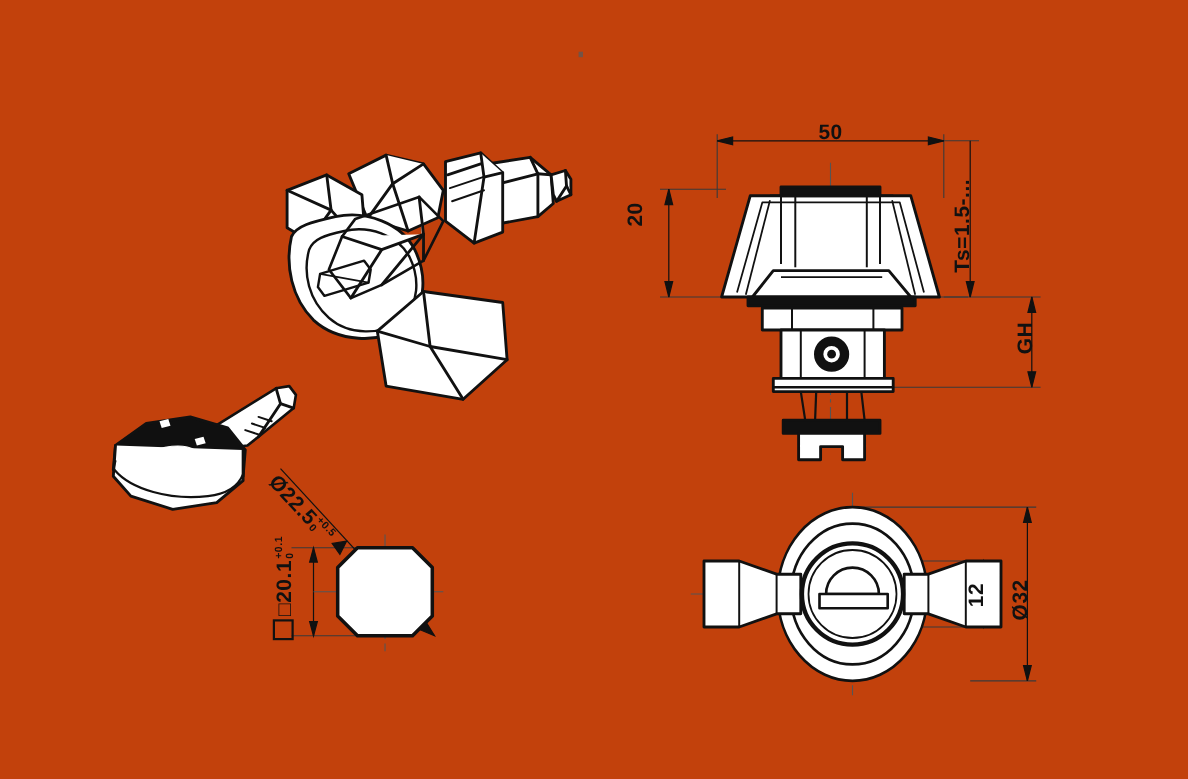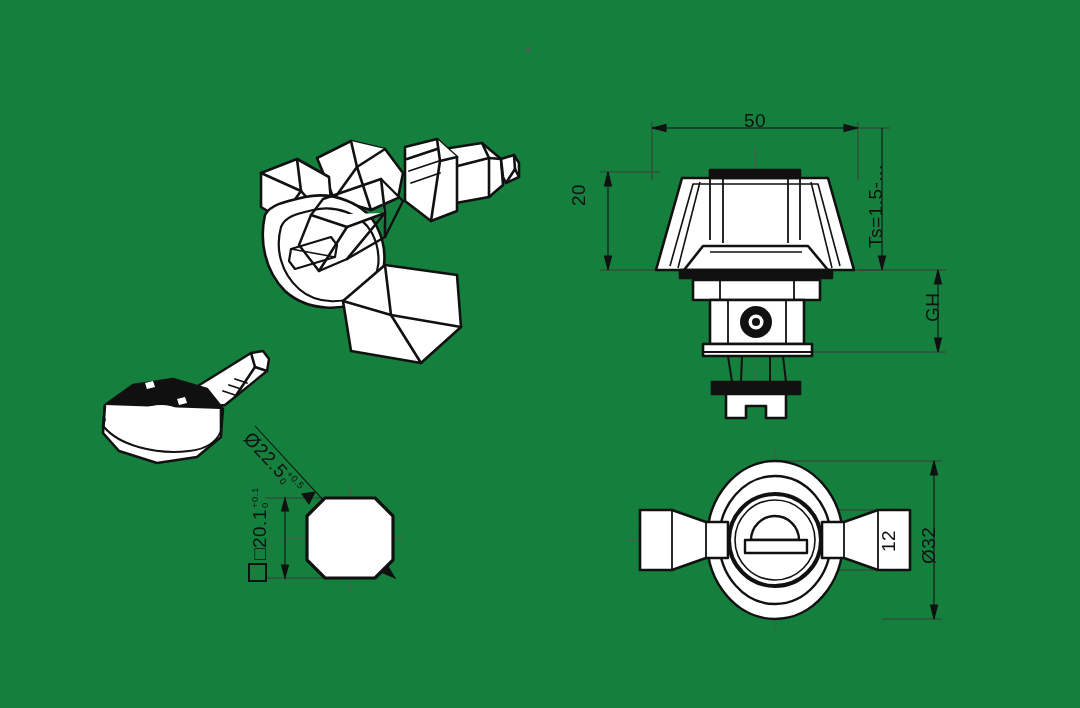--- a/index.html
+++ b/index.html
@@ -8,22 +8,23 @@
     background: #ffffff;
   }
   body {
     font-family: "Liberation Sans", sans-serif;
     color: #1a1a1a;
   }
   #sheet {
     position: relative;
     width: 1080px;
     height: 708px;
-    background: #15803d;
+    background: #c2410c;
     overflow: hidden;
+    font-weight: bold;
   }
   .view {
     position: absolute;
   }
   .dim-text {
     position: absolute;
     font-family: "Liberation Sans", sans-serif;
     font-size: 19px;
     letter-spacing: 0.5px;
     color: #111111;

